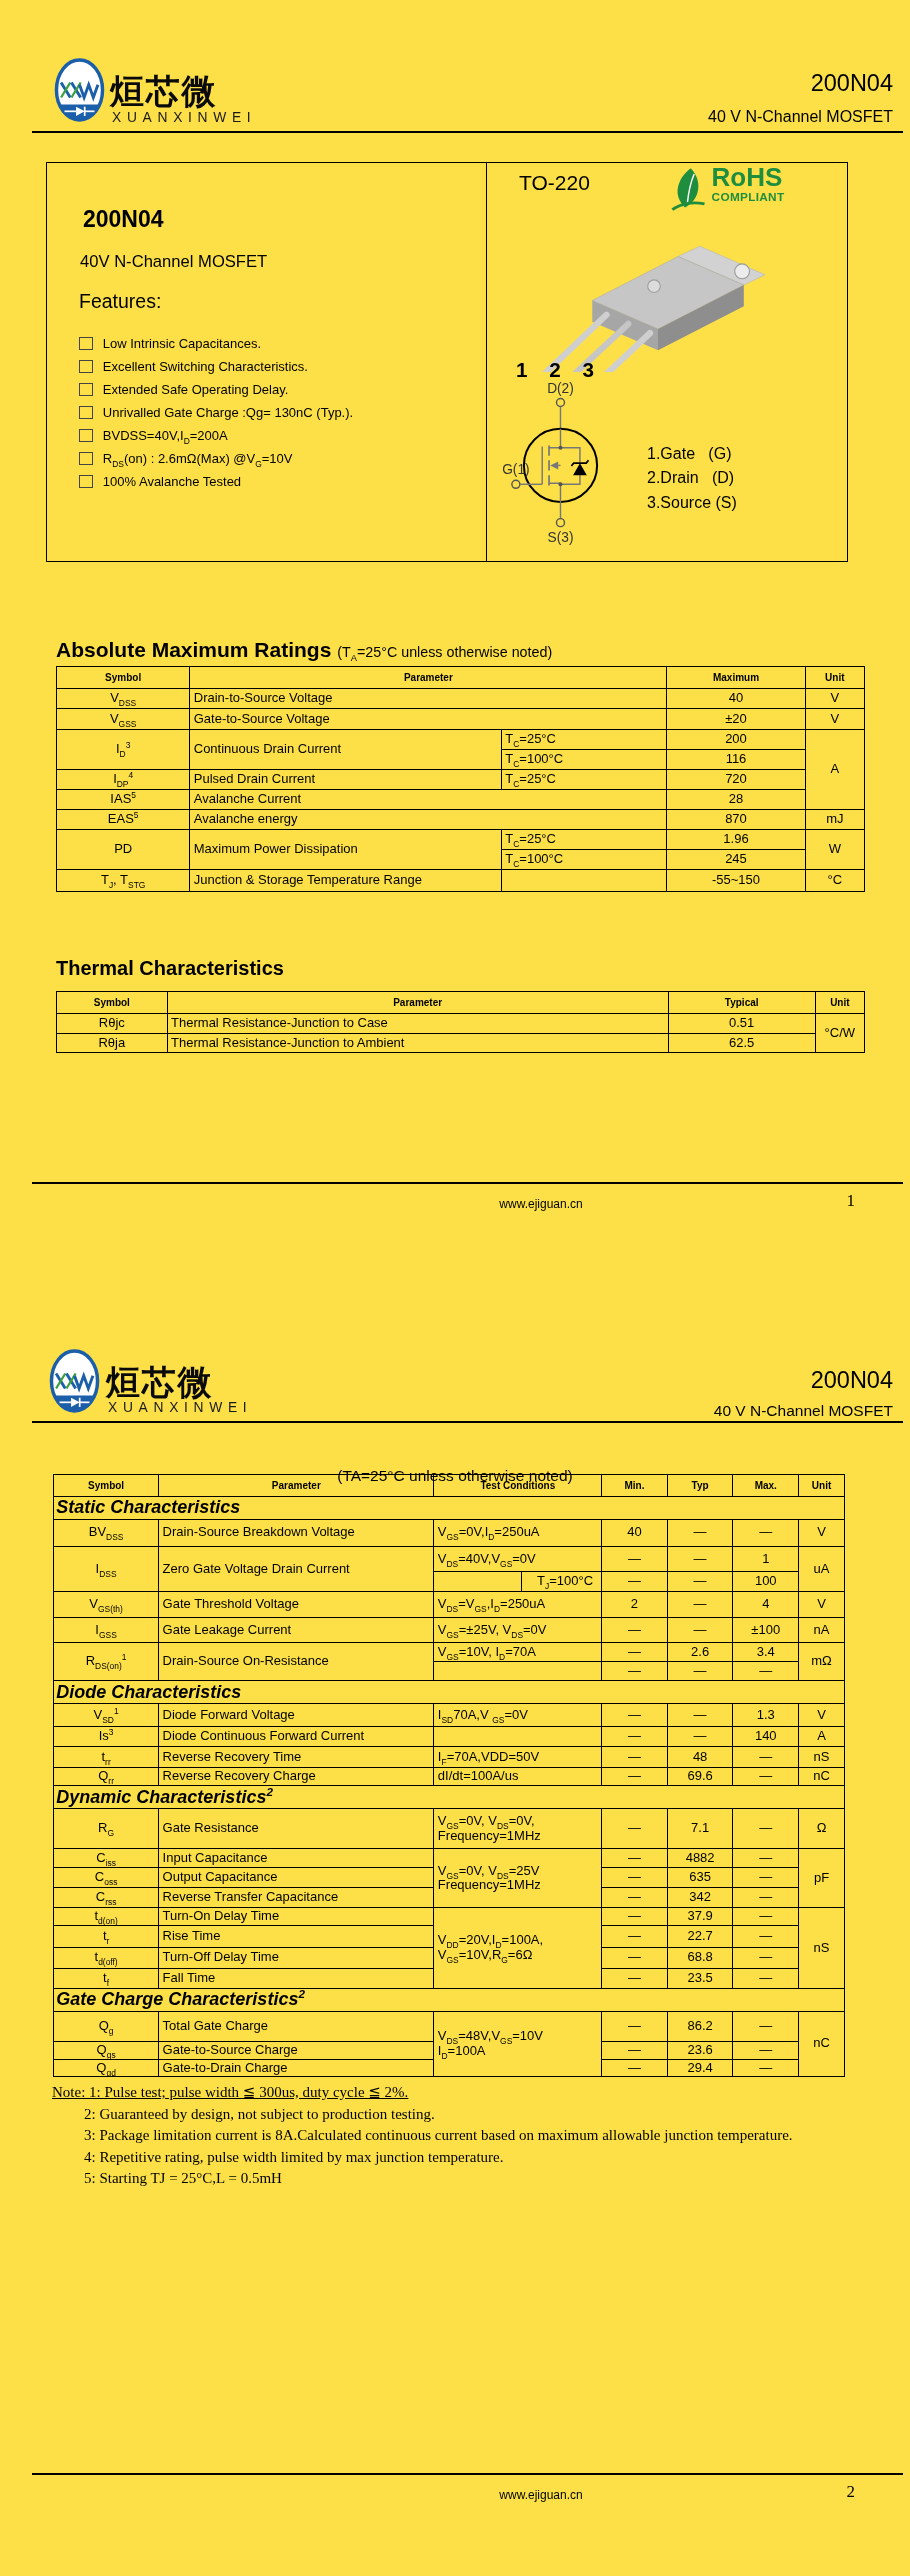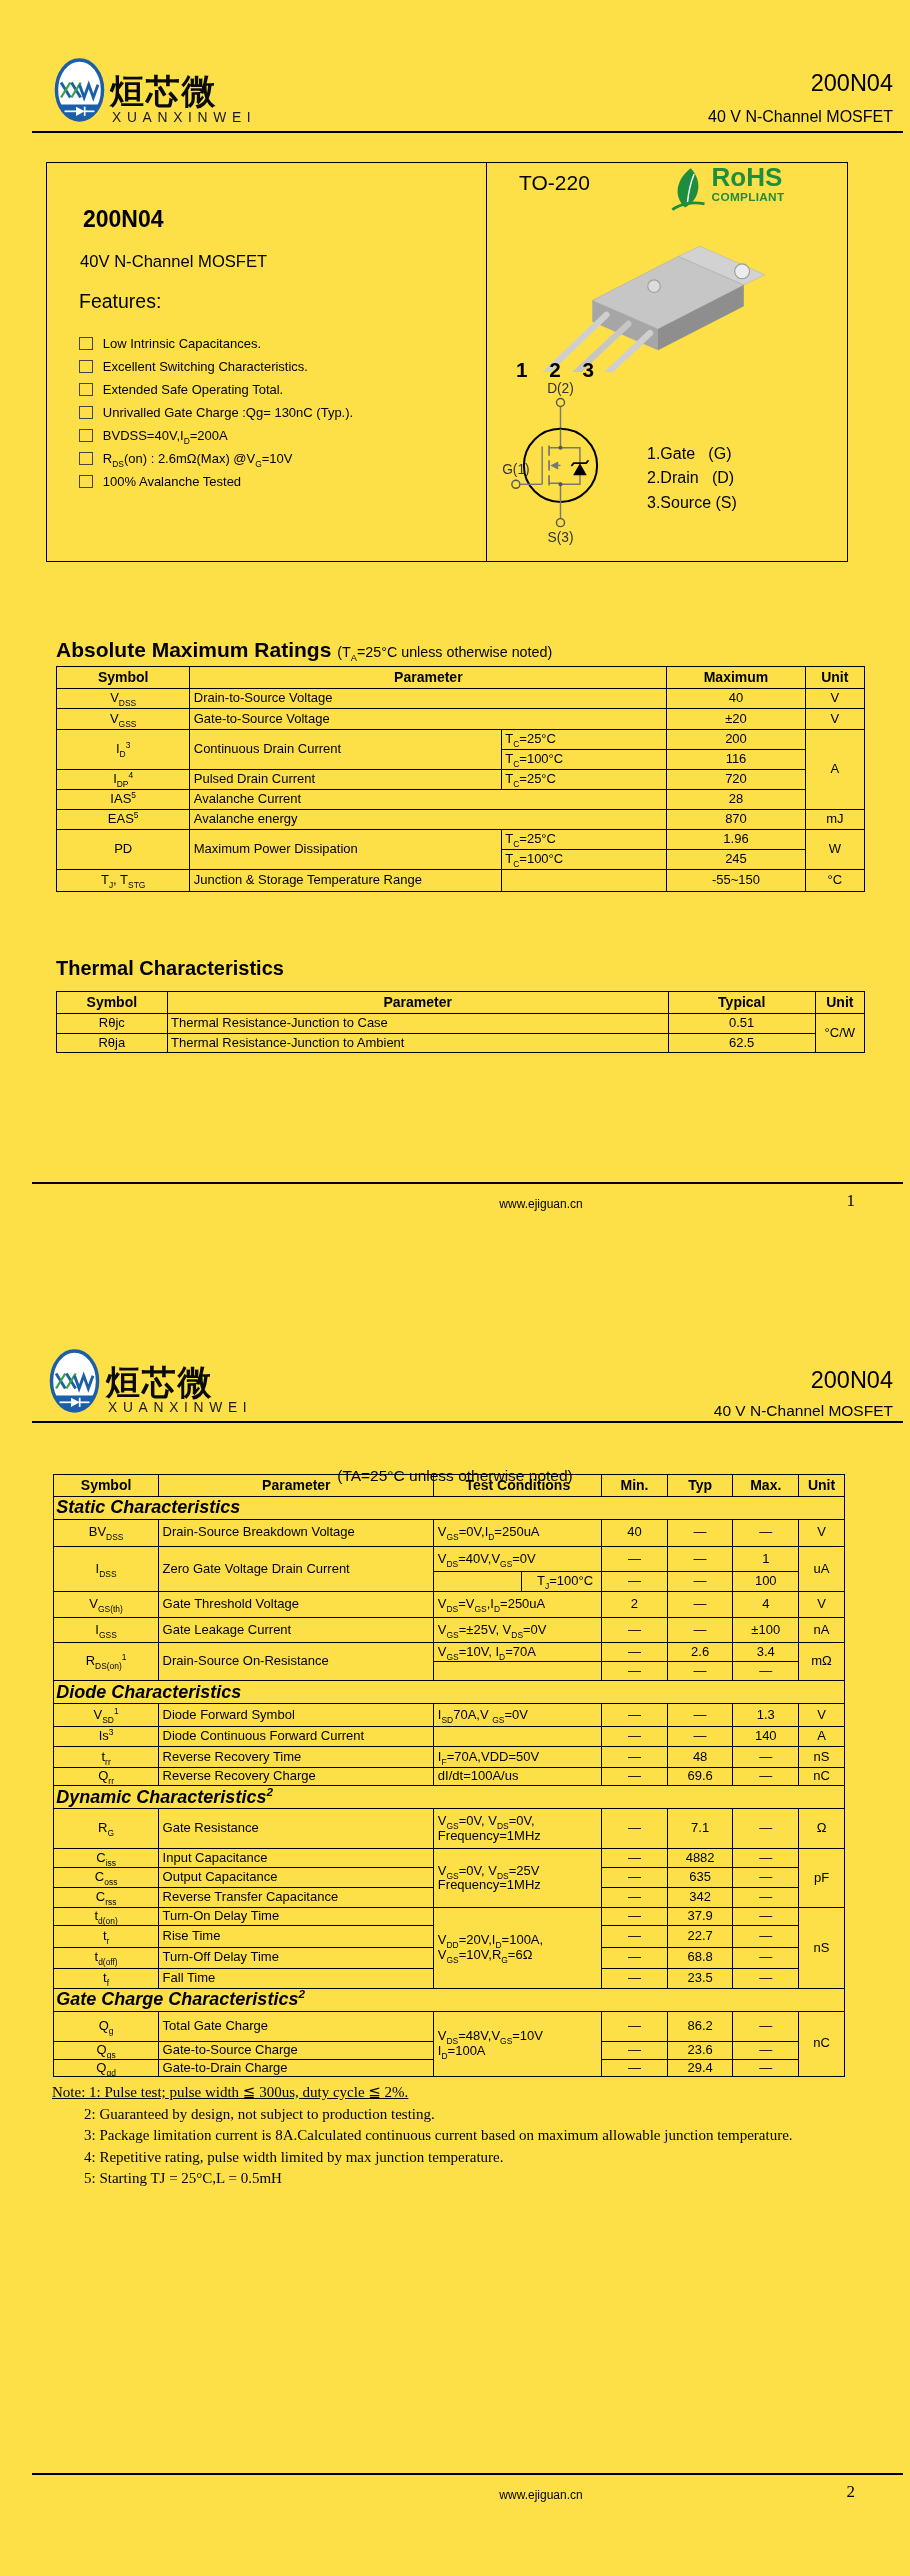--- a/index.html
+++ b/index.html
@@ -32,21 +32,21 @@
   .legend-line{font-size:16px;white-space:pre;margin-bottom:6.3px;}
 
   
   .sec-heading{font-size:21px;font-weight:bold;}
   .sec-cond{font-size:14.3px;font-weight:normal;}
   .cond-note{font-size:15.5px;text-align:center;}
 
   
   table{border-collapse:collapse;border:1.7px solid #000;table-layout:fixed;}
   td,th{border:1.1px solid #000;font-size:13px;text-align:center;padding:0.6px 3.4px;line-height:1.15;overflow:hidden;}
-  th{font-size:14px;font-weight:bold;border-bottom:1.7px solid #000;height:19.5px;}
+  th{font-size:10px;font-weight:bold;border-bottom:1.7px solid #000;height:19.5px;}
   td.l{text-align:left;}
   td.section{font-size:18px;font-weight:bold;text-align:left;padding-left:2.3px;font-style:italic;}
   td.split{position:relative;text-align:right;padding-right:8px;}
   td.split::before{content:"";position:absolute;left:52%;top:0;bottom:0;width:0;border-left:1.1px solid #000;}
   sub,sup{font-size:0.65em;line-height:0;}
 
   
   .notes div{font-size:15px;font-family:"Liberation Serif",serif;padding-left:32px;margin-bottom:4.6px;}
   .notes div:first-of-type{padding-left:0;text-decoration:underline;}
   .footer-url{font-size:12px;text-align:center;}
@@ -94,21 +94,21 @@
           <span class="ftxt">Low Intrinsic Capacitances.</span>
         </div>
 
         <div class="feat">
           <span class="cb"></span>
           <span class="ftxt">Excellent Switching Characteristics.</span>
         </div>
 
         <div class="feat">
           <span class="cb"></span>
-          <span class="ftxt">Extended Safe Operating Total.</span>
+          <span class="ftxt">Extended Safe Operating Delay.</span>
         </div>
 
         <div class="feat">
           <span class="cb"></span>
           <span class="ftxt">Unrivalled Gate Charge :Qg= 130nC (Typ.).</span>
         </div>
 
         <div class="feat">
           <span class="cb"></span>
           <span class="ftxt">BVDSS=40V,I<sub>D</sub>=200A</span>
@@ -415,21 +415,21 @@
           <td></td>
           <td>—</td>
           <td>—</td>
           <td>—</td>
         </tr>
         <tr style="height: 23px;">
           <td colspan="7" class="section">Diode Characteristics</td>
         </tr>
         <tr style="height: 23px;">
           <td>V<sub>SD</sub><sup>1</sup></td>
-          <td class="l">Diode Forward Symbol</td>
+          <td class="l">Diode Forward Voltage</td>
           <td class="l">I<sub>SD</sub>70A,V <sub>GS</sub>=0V</td>
           <td>—</td>
           <td>—</td>
           <td>1.3</td>
           <td>V</td>
         </tr>
         <tr style="height: 20px;">
           <td>Is<sup>3</sup></td>
           <td class="l">Diode Continuous Forward Current</td>
           <td></td>

